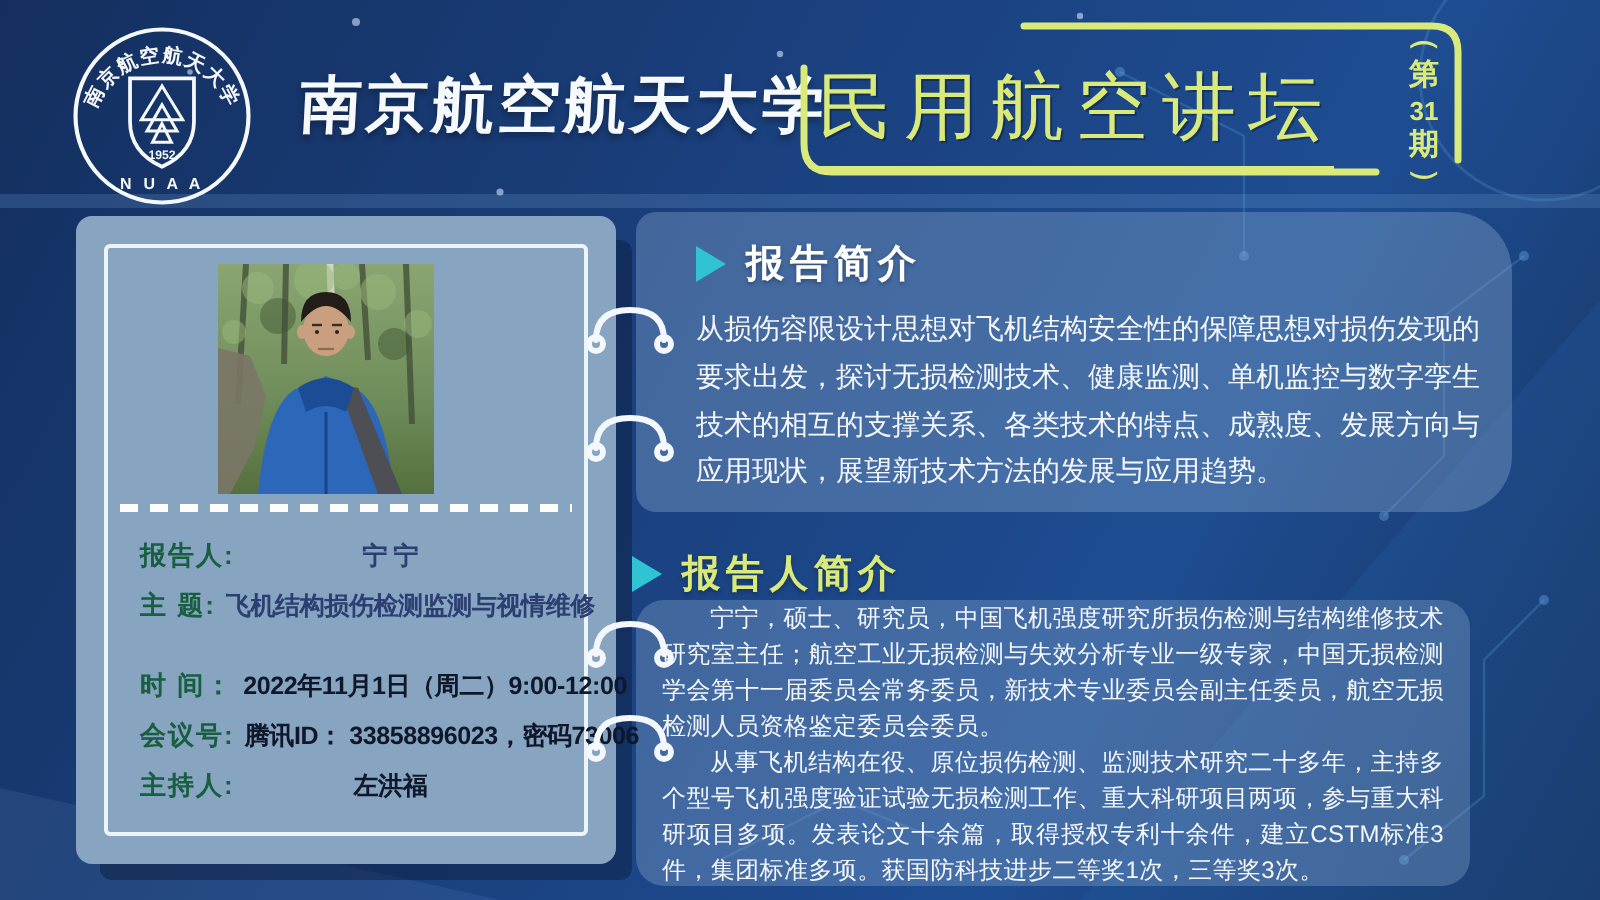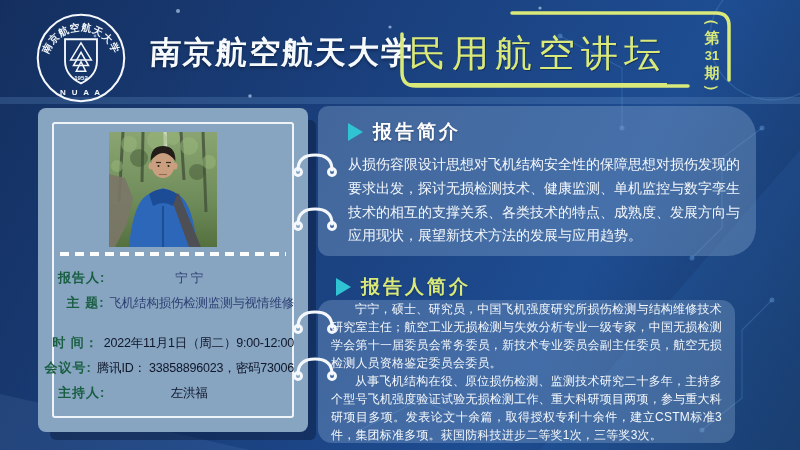--- a/index.html
+++ b/index.html
@@ -41,43 +41,43 @@
     position:absolute;left:38px;top:108px;width:270px;height:324px;z-index:3;
     background:#87a4c1;border-radius:8px;
     box-shadow:10px 10px 0 -2px rgba(12,30,64,.5);
   }
   .card-border{position:absolute;inset:14px;border:2px solid #eef3f8;border-radius:3px;}
   .photo{position:absolute;left:71px;top:24px;width:108px;height:115px;}
   .dashes{
     position:absolute;left:22px;right:22px;top:144px;height:4px;
     background:repeating-linear-gradient(90deg,#fdfdfd 0 9px,transparent 9px 15px);
   }
-  .row{position:absolute;left:20px;right:14px;display:flex;align-items:baseline;white-space:nowrap;justify-content:flex-end;}
+  .row{position:absolute;left:32px;right:14px;display:flex;align-items:baseline;white-space:nowrap;}
   .row .lbl{color:#185e41;font-weight:bold;font-size:13px;flex:none;letter-spacing:1px;}
-  .row .val{font-weight:normal;margin-left:5px;font-size:12.5px;letter-spacing:-0.2px;}
+  .row .val{font-weight:bold;margin-left:5px;font-size:12.5px;letter-spacing:-0.2px;}
   .val-navy{color:#2b3f72;}
   .val-red{color:#0f172a;}
   .val-center{flex:1;text-align:center;margin-right:26px;font-size:14px;letter-spacing:4px;}
   .r1{top:161px}.r2{top:186px}.r3{top:226px}.r4{top:251px}.r5{top:276px}
 
   
   .panel-top{
     position:absolute;left:318px;top:106px;width:438px;height:150px;z-index:2;
     background:rgba(130,165,205,.40);border-radius:10px 30px 28px 10px;
   }
   .sec-head{display:flex;align-items:center;gap:10px;justify-content:space-between;}
   .sec-head h2{margin:0;font-size:19px;letter-spacing:3px;font-weight:bold;}
   .head-in-panel{position:absolute;left:30px;top:13px;}
   .head-white h2{color:#ffffff;text-shadow:0 1px 2px rgba(0,0,0,.3);}
   .tri{width:0;height:0;border-left:15px solid #2fc3d4;border-top:9px solid transparent;border-bottom:9px solid transparent;flex:none;}
   .brief-body{
     position:absolute;left:30px;right:16px;top:47px;margin:0;
     font-size:14px;line-height:1.7;color:#f3f7fb;text-align:justify;
   }
-  .sec-head-2{position:absolute;left:336px;top:274px;z-index:3;font-family:Liberation Mono, monospace;}
+  .sec-head-2{position:absolute;left:316px;top:274px;z-index:3;font-family:Liberation Mono, monospace;}
   .sec-head-2 h2{color:#d9e97a;text-shadow:0 1px 2px rgba(0,0,0,.3);}
   .panel-bottom{
     position:absolute;left:318px;top:300px;width:417px;height:143px;z-index:2;
     background:rgba(140,172,212,.34);border-radius:14px;
     padding:0 13px;box-sizing:border-box;
   }
   .panel-bottom p{
     margin:0;font-size:12px;line-height:1.5;color:#f3f7fb;
     text-align:justify;text-indent:2em;letter-spacing:0.2px;
   }

